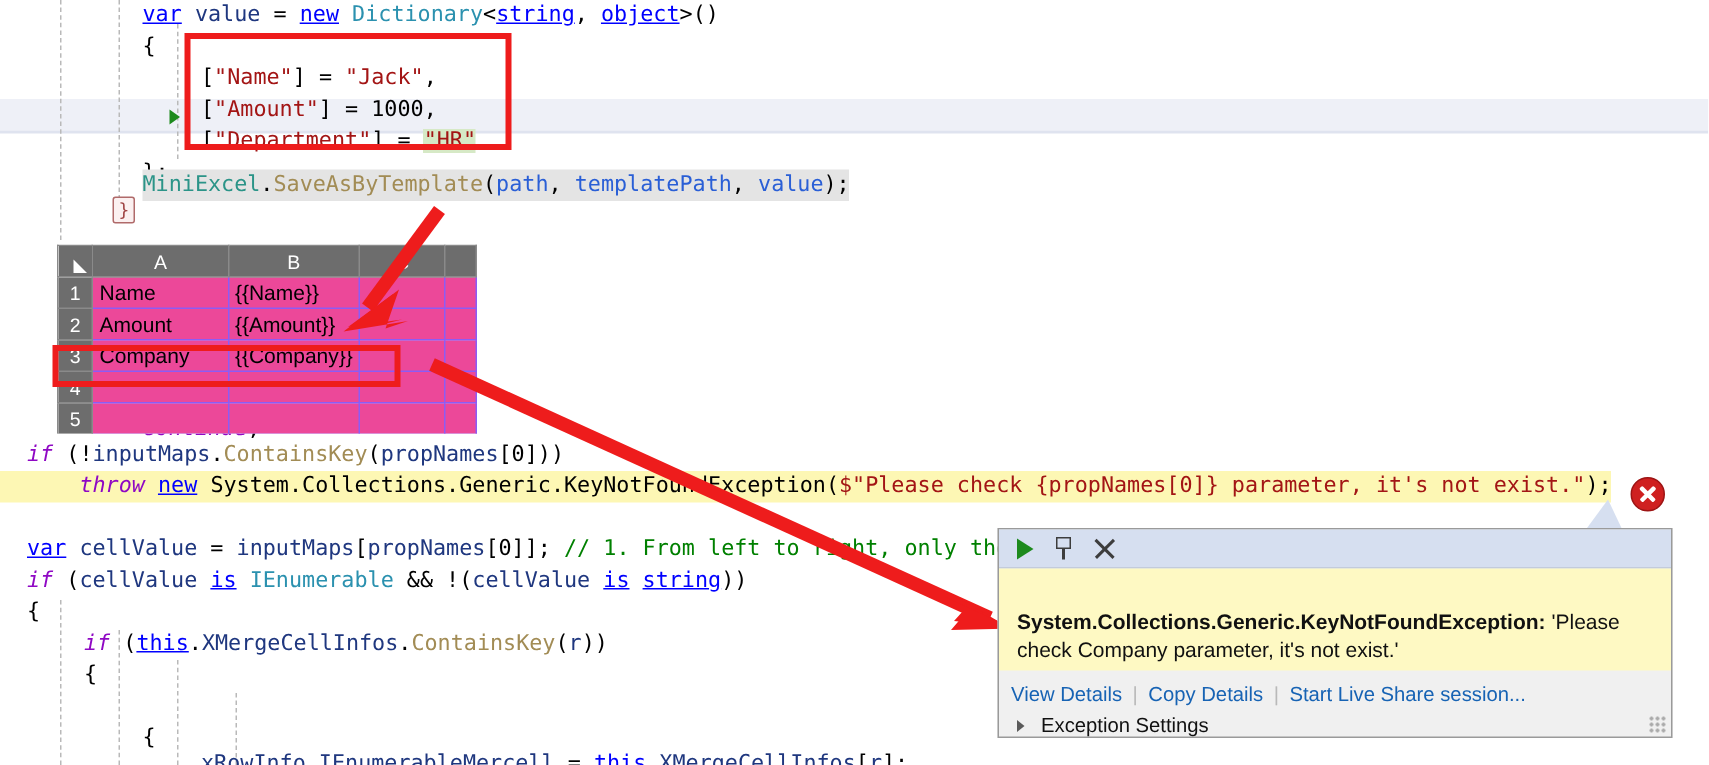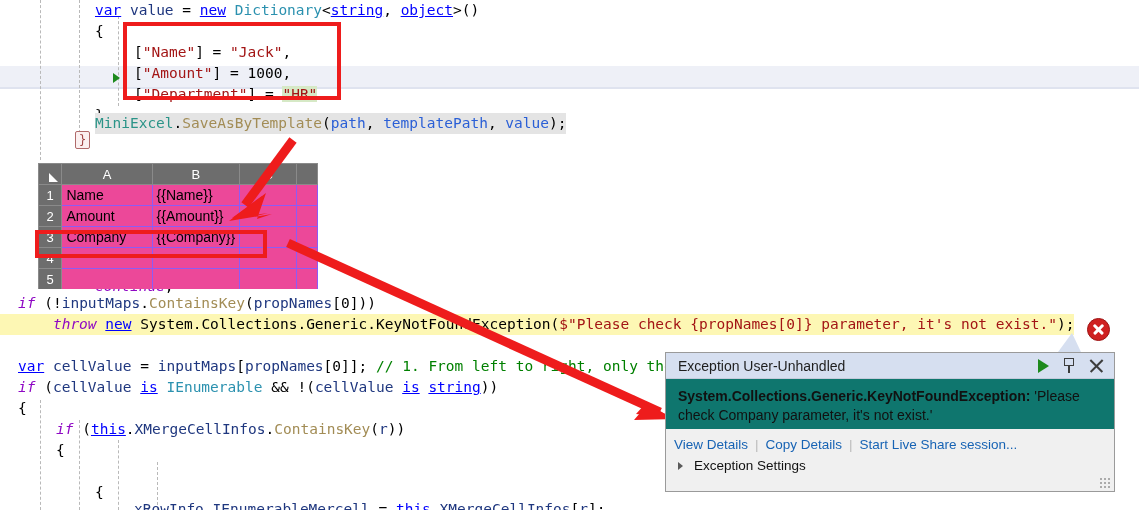--- a/index.html
+++ b/index.html
@@ -203,22 +203,22 @@
     position:relative; width:15px; height:15px; cursor:pointer;
   }
   .ico-close::before, .ico-close::after {
     content:""; position:absolute; left:-1px; top:6.5px;
     width:17px; height:1.6px; background:#3d3d3d;
   }
   .ico-close::before { transform: rotate(45deg); }
   .ico-close::after  { transform: rotate(-45deg); }
 
   .exc-body {
-    background:#0f766e;
-    padding: 8px 10px 4px 12px;
+    background:#fef9c3;
+    padding: 26px 10px 4px 12px;
   }
   .exc-msg {
     font-size: 14px;
     line-height: 19px;
     color: #111111;
   }
   .exc-msg .etype { font-weight: bold; }
   .exc-links {
     padding: 8px 0 0 8px;
     font-size: 13.5px;
@@ -388,21 +388,20 @@
     <polygon points="672,418 636,414 645,404 633,395" fill="#ee1c1c"></polygon>
     <polygon points="676,419 634,420 646,406 630,398" fill="#ee1c1c"></polygon>
   </svg>
 
   <div class="err-badge" style="left:1087px; top:318px;"></div>
 
   <div class="exc-tail"></div>
 
   <div class="exc-popup">
     <div class="exc-title">
-      <span class="exc-title-text">Exception User-Unhandled</span>
       <span class="exc-ctl">
         <span class="ico-play"></span>
         <span class="ico-pin"></span>
         <span class="ico-close"></span>
       </span>
     </div>
 
     <div class="exc-body">
       <div class="exc-msg">
         <span class="etype">System.Collections.Generic.KeyNotFoundException:</span><span> 'Please check Company parameter, it's not exist.'</span>

